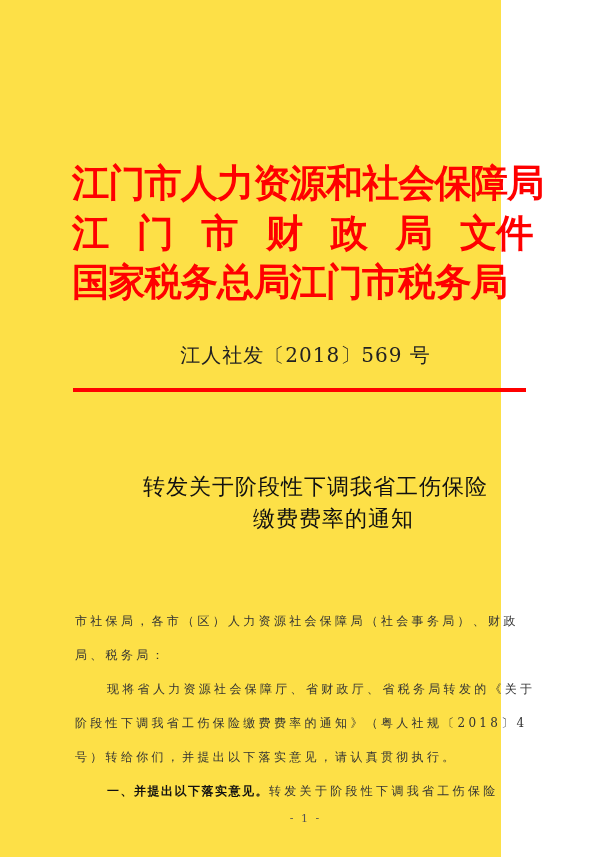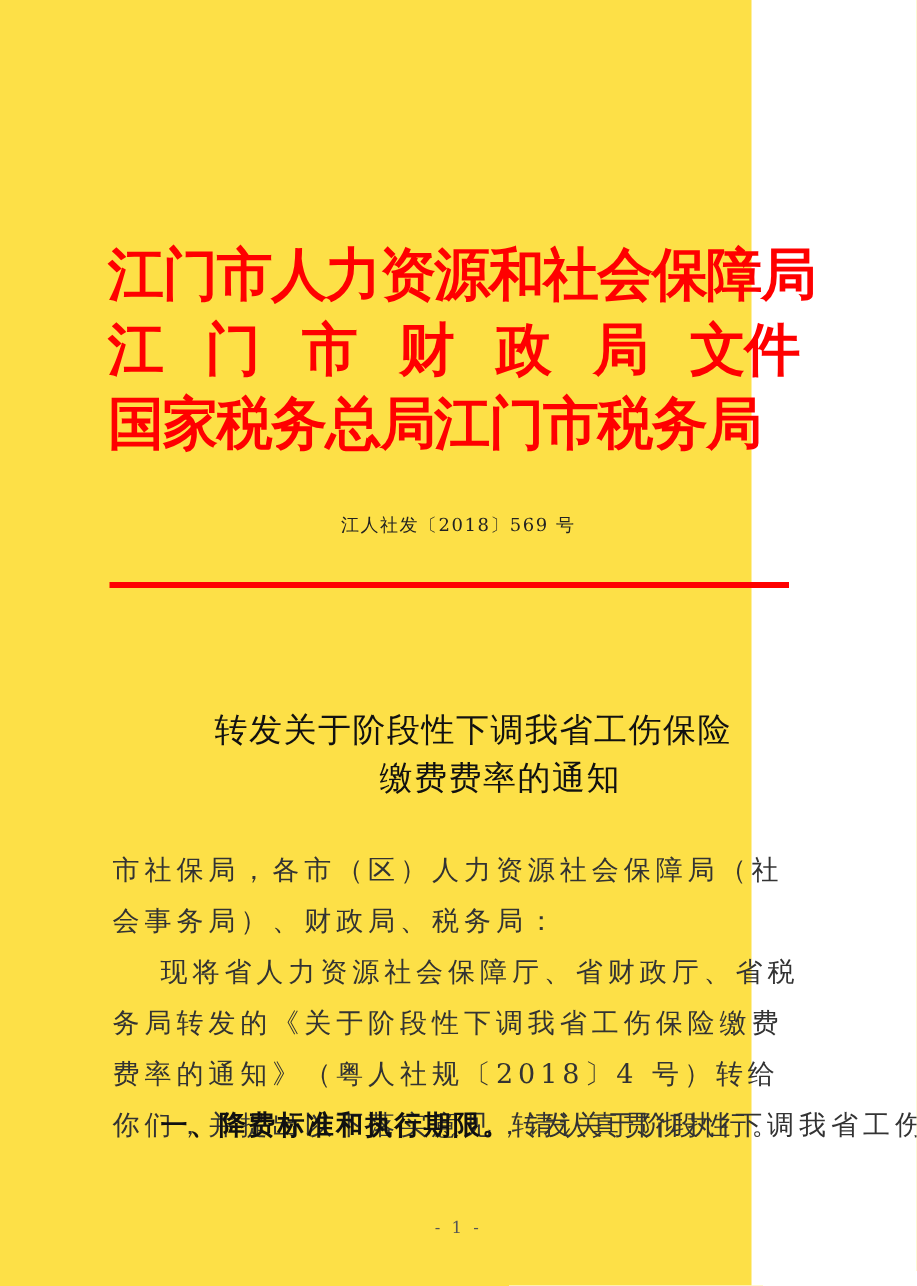--- a/index.html
+++ b/index.html
@@ -11,33 +11,34 @@
     font-size: 38px; line-height: 46px; white-space: nowrap;
     transform: scaleX(0.98); transform-origin: left top;
     letter-spacing: -1px;
   }
   .hdr1 { top: 160px; }
   .hdr2 { top: 210px; width: 470px; display: flex; justify-content: space-between; }
   .hdr3 { top: 259px; }
   .hdr2 span { display: inline-block; }
   .docno {
     position: absolute; top: 342px; left: 0; width: 611px; text-align: center;
-    font-family: "DejaVu Serif", serif; font-size: 12px; color: #222; letter-spacing: 1px;
+    font-family: "DejaVu Serif", serif; font-size: 20px; color: #222; letter-spacing: 1px;
   }
   .redline { position: absolute; left: 73px; top: 388px; width: 453px; height: 4px; background: #ff0000; }
   .title {
     position: absolute; left: 0; width: 611px; text-align: center;
     font-family: "DejaVu Sans", sans-serif; font-size: 22px; color: #111; letter-spacing: 1px;
   }
   .t1 { top: 472px; padding-left: 10px; }
   .t2 { top: 504px; padding-left: 28px; }
   .body {
     position: absolute; left: 75px; width: 462px;
-    font-family: "DejaVu Serif", serif; font-size: 18px; color: #333; line-height: 34px;
+    font-family: "DejaVu Serif", serif; font-size: 12px; color: #333; line-height: 34px;
     letter-spacing: 3.3px;
+    margin-top: 40px;
   }
   .p1 { top: 564px; }
   .p2 { top: 632px; text-indent: 32px; }
   .p3 { top: 734px; text-indent: 32px; white-space: nowrap; }
   .bold { font-family: "DejaVu Sans", sans-serif; font-weight: bold; color: #111; letter-spacing: 1.5px; }
   .pagenum {
     position: absolute; top: 812px; left: 0; width: 611px; text-align: center;
     font-family: "DejaVu Serif", serif; font-size: 11px; color: #555; letter-spacing: 2px;
   }
 </style>
@@ -65,18 +66,18 @@
   <div class="redline"></div>
 
   <div class="title t1">转发关于阶段性下调我省工伤保险</div>
   <div class="title t2">缴费费率的通知</div>
 
   <div class="body p1">市社保局，各市（区）人力资源社会保障局（社会事务局）、财政局、税务局：</div>
 
   <div class="body p2">现将省人力资源社会保障厅、省财政厅、省税务局转发的《关于阶段性下调我省工伤保险缴费费率的通知》（粤人社规〔2018〕4 号）转给你们，并提出以下落实意见，请认真贯彻执行。</div>
 
   <div class="body p3">
-    <span class="bold">一、降费标准和执行期限。</span><span>转发关于阶段性下调我省工伤保险</span>
+    <span class="bold">一、并提出以下落实意见。</span><span>转发关于阶段性下调我省工伤保险</span>
   </div>
 
   <div class="pagenum">- 1 -</div>
 
 </div>
 
 </body></html>

